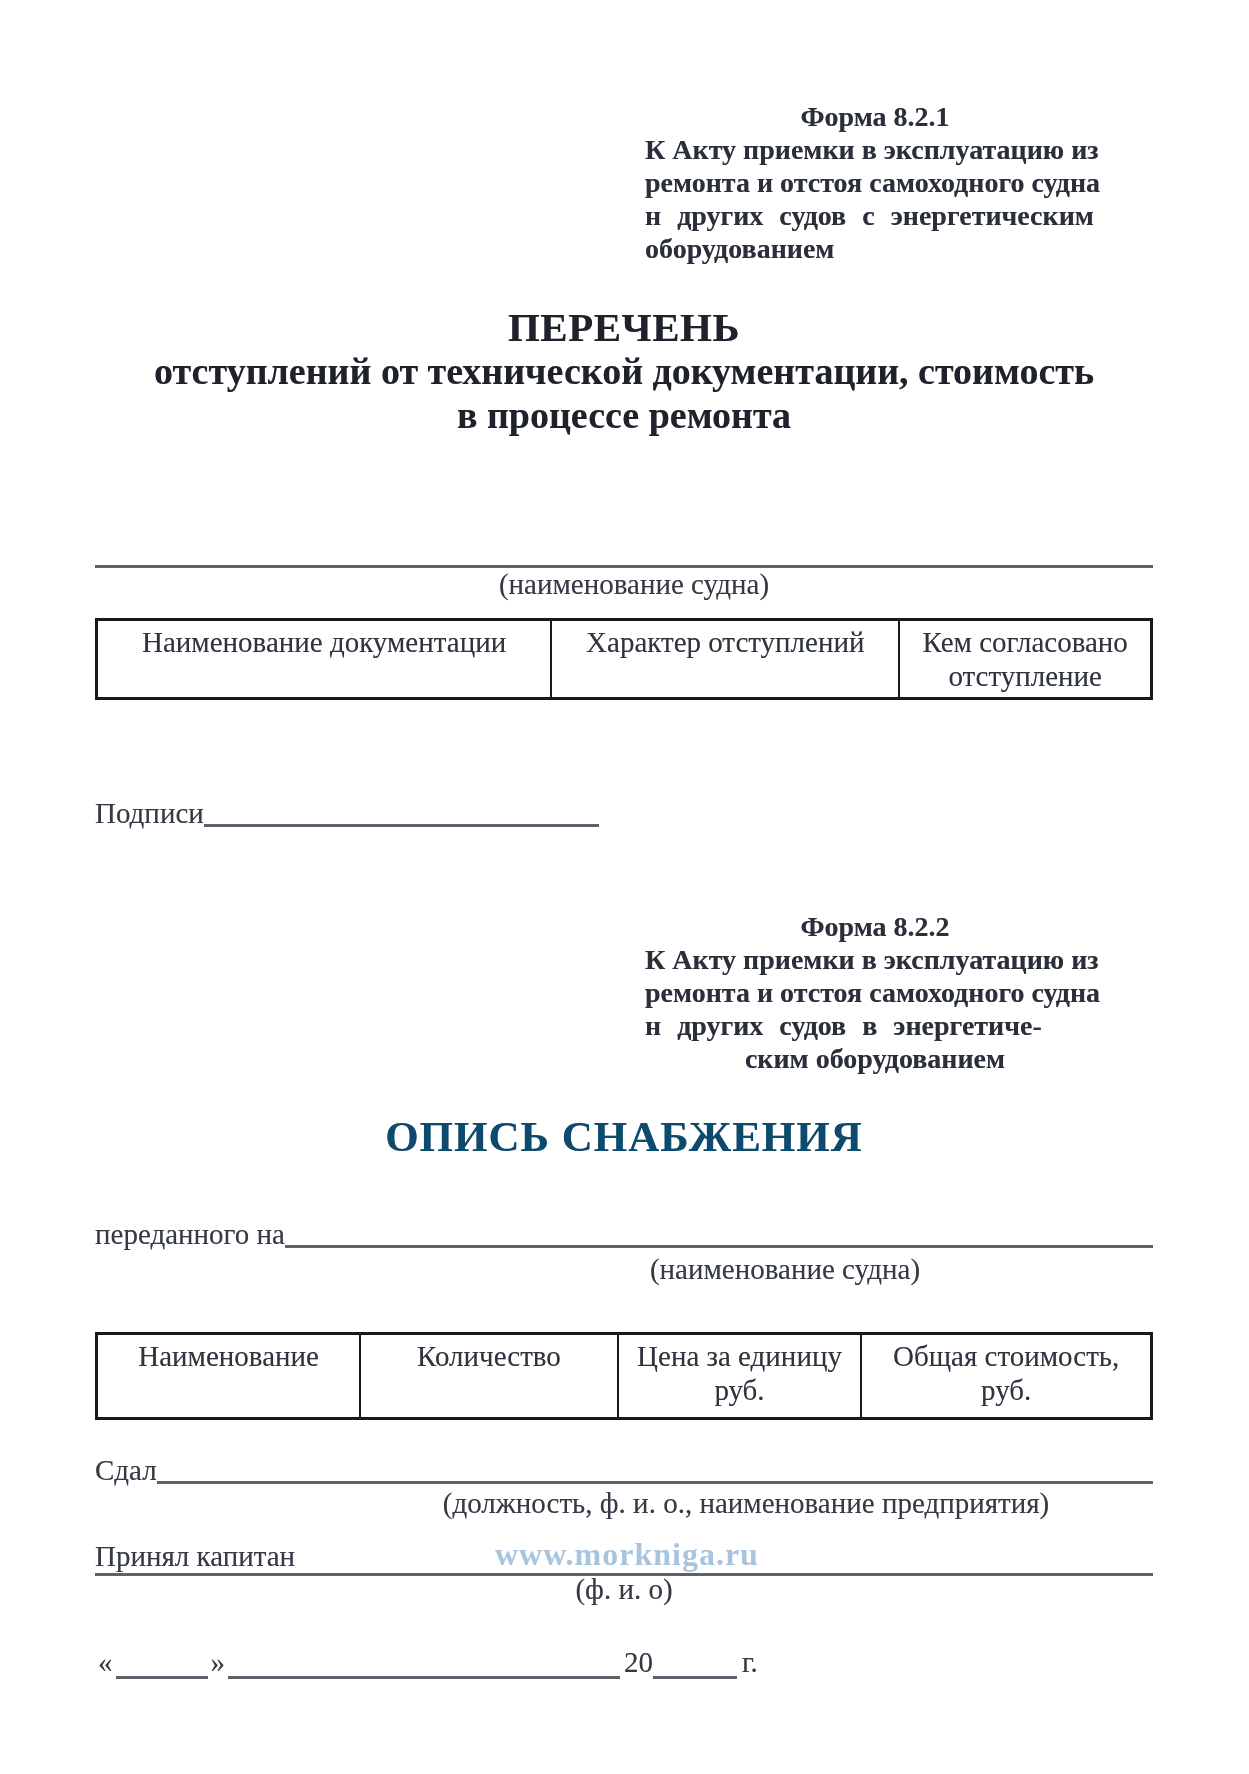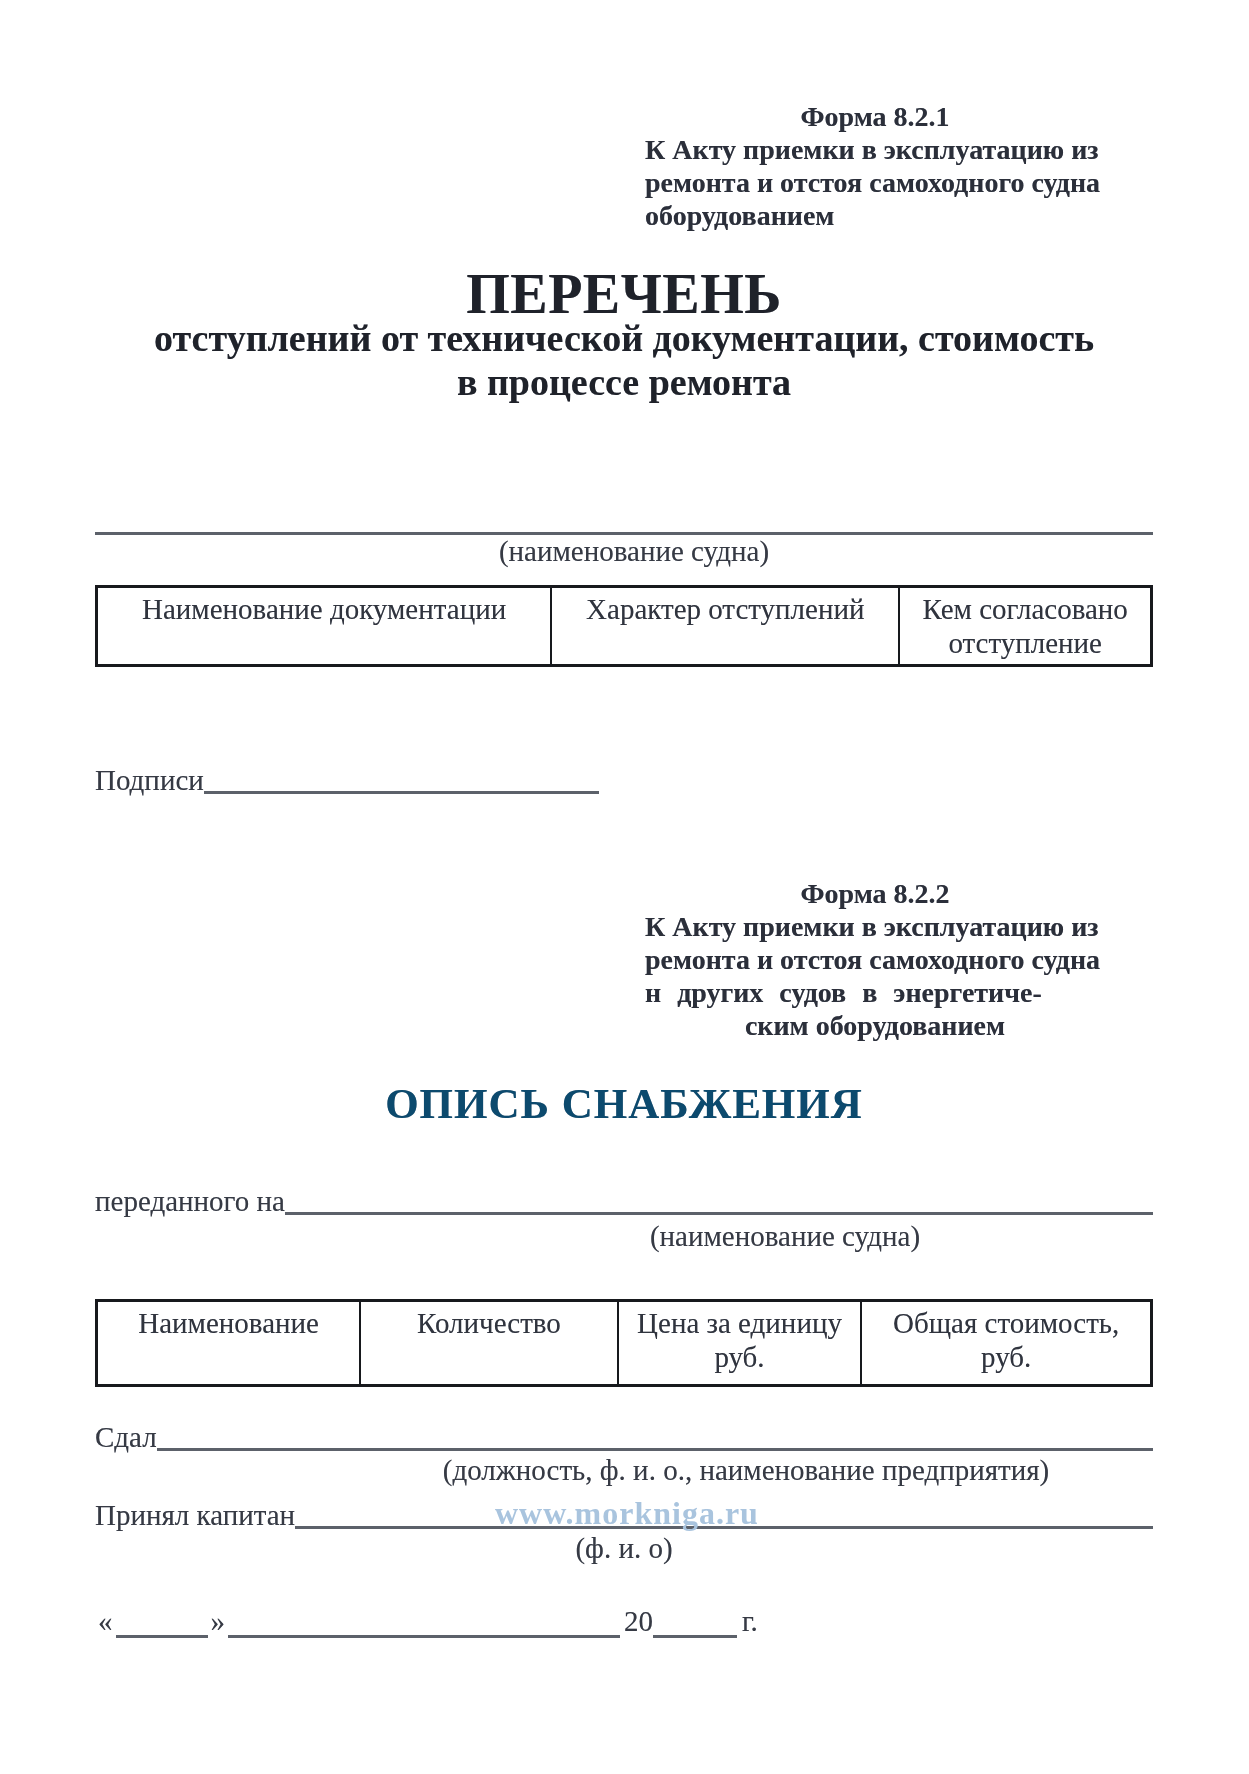--- a/index.html
+++ b/index.html
@@ -28,21 +28,21 @@
     line-height:33px;
   }
   .ref-label{text-align:center;}
   .ref-line{text-align:left;}
   .ref-line.spread{word-spacing:9px;}
   .ref-line.centered{text-align:center;}
   
   .doc-title{
     margin:40px 0 0 0;
     text-align:center;
-    font-size:56px;
+    font-size:41px;
     line-height:44px;
     font-weight:bold;
     color:#1f222a;
     letter-spacing:0.5px;
   }
   .doc-subtitle{
     text-align:center;
     font-size:38px;
     line-height:44px;
     font-weight:bold;
@@ -75,21 +75,21 @@
   .field-row .label{white-space:nowrap;}
   .field-row .fill{
     flex:1 1 auto;
     border-bottom:3px solid #5c616a;
     height:28px;
   }
   .field-row .fill.fixed{flex:0 0 auto;}
   .sig-row{margin-top:96px;}
   .transfer-row{margin-top:56px;}
   .handed-row{margin-top:33px;}
-  .received-row{margin-top:12px;position:relative;}
+  .received-row{margin-top:20px;position:relative;flex-direction:column;}
   
   table.form-table{
     width:100%;
     border-collapse:collapse;
     table-layout:fixed;
     margin-top:18px;
     padding-left:16px;
   }
   table.form-table th{
     border:2px solid #17191d;
@@ -136,20 +136,21 @@
 <body>
 
 <div class="page">
 
   <section>
 
     <div class="ref-block">
       <div class="ref-label">Форма 8.2.1</div>
       <div class="ref-line">К Акту приемки в эксплуатацию из</div>
       <div class="ref-line">ремонта и отстоя самоходного судна</div>
+      <div class="ref-line spread">н других судов с энергетическим</div>
       <div class="ref-line">оборудованием</div>
     </div>
 
     <h1 class="doc-title">ПЕРЕЧЕНЬ</h1>
     <div class="doc-subtitle">отступлений от технической документации, стоимость</div>
     <div class="doc-subtitle">в процессе ремонта</div>
 
     <div class="ship-rule"></div>
     <div class="caption off-ship1">(наименование судна)</div>
 

